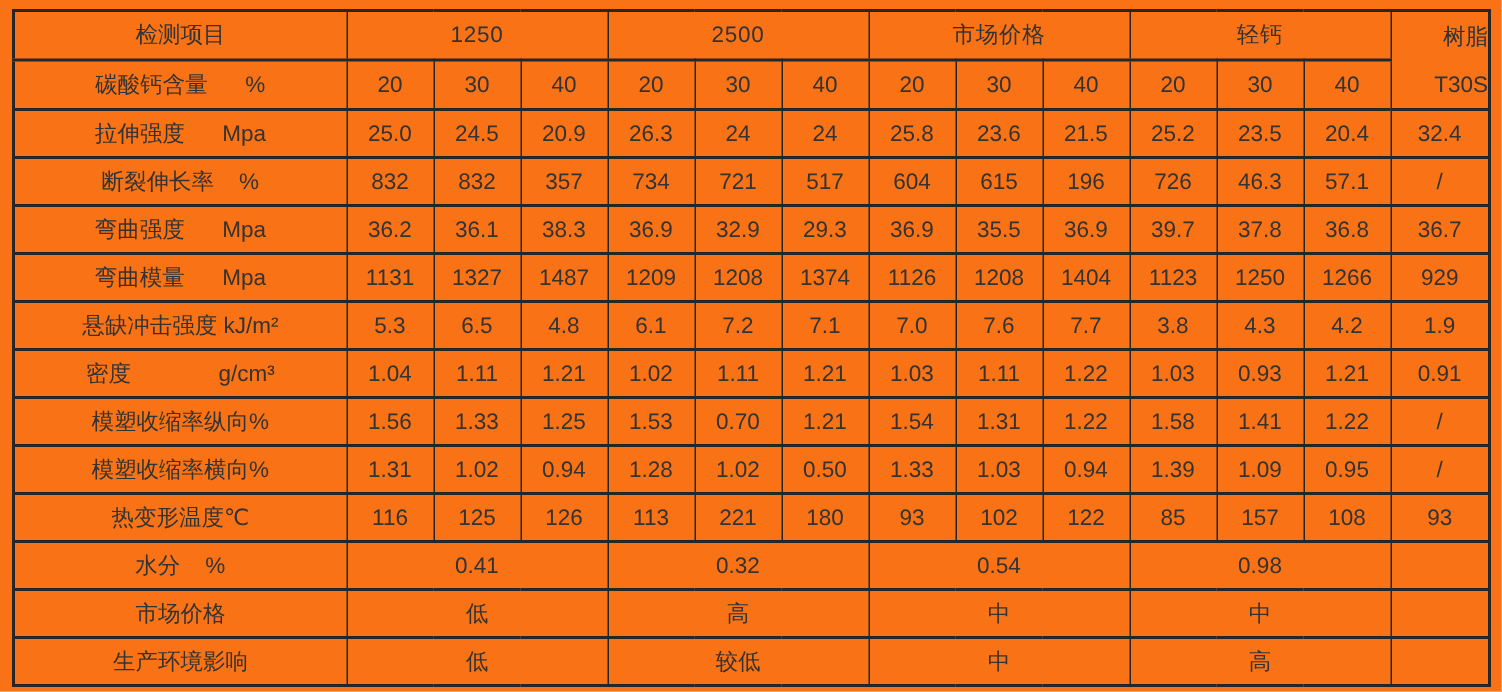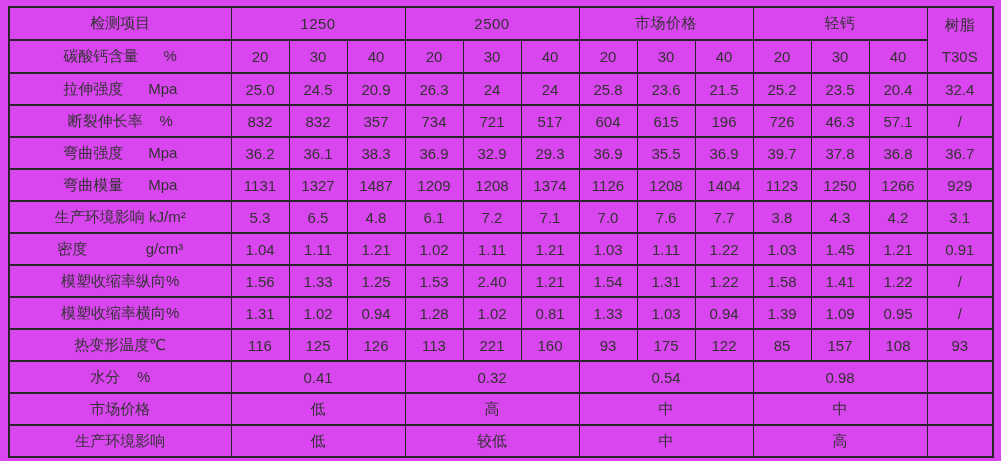--- a/index.html
+++ b/index.html
@@ -1,34 +1,34 @@
 <!DOCTYPE html>
 <html><head>
 <meta charset="utf-8">
 <style>
   html,body{margin:0;padding:0;background:#ffffff;}
   .page{
-    width:1001px;height:461px;background:#d946ef;box-sizing:border-box;
+    width:1001px;height:461px;background:#f97316;box-sizing:border-box;
     padding:6px 8px;font-family:"Liberation Sans","DejaVu Sans",sans-serif;
   }
   table.props{
     border-collapse:collapse;table-layout:fixed;width:985px;
     border:2px solid #262626;
   }
   table.props tr{height:32px;}
   table.props th,table.props td{
     border-left:1.5px solid #262626;border-right:1.5px solid #262626;
     border-top:2px solid #262626;border-bottom:2px solid #262626;
     padding:0;margin:0;text-align:center;vertical-align:middle;
     font-weight:400;font-size:15px;color:#333333;overflow:hidden;
     font-family:"Liberation Sans","DejaVu Sans",sans-serif;
   }
   table.props th.lbl{white-space:pre;font-size:15px;}
   table.props th.grp{font-size:15px;letter-spacing:.5px;}
-  table.props th.resin{vertical-align:top;}
+  table.props th.resin{vertical-align:top;text-align:right;}
   table.props th.resin div{height:32px;line-height:33px;}
   col.c-label{width:222px;}
   col.c-data{width:58px;}
   col.c-resin{width:66px;}
 </style>
 </head>
 <body>
 
 <div class="page">
   <table class="props">
@@ -133,93 +133,93 @@
           <td>1374</td>
           <td>1126</td>
           <td>1208</td>
           <td>1404</td>
           <td>1123</td>
           <td>1250</td>
           <td>1266</td>
           <td>929</td>
         </tr>
         <tr>
-          <th class="lbl">生产环境影响 kJ/m²</th>
+          <th class="lbl">悬缺冲击强度 kJ/m²</th>
           <td>5.3</td>
           <td>6.5</td>
           <td>4.8</td>
           <td>6.1</td>
           <td>7.2</td>
           <td>7.1</td>
           <td>7.0</td>
           <td>7.6</td>
           <td>7.7</td>
           <td>3.8</td>
           <td>4.3</td>
           <td>4.2</td>
-          <td>3.1</td>
+          <td>1.9</td>
         </tr>
         <tr>
           <th class="lbl">密度              g/cm³</th>
           <td>1.04</td>
           <td>1.11</td>
           <td>1.21</td>
           <td>1.02</td>
           <td>1.11</td>
           <td>1.21</td>
           <td>1.03</td>
           <td>1.11</td>
           <td>1.22</td>
           <td>1.03</td>
-          <td>1.45</td>
+          <td>0.93</td>
           <td>1.21</td>
           <td>0.91</td>
         </tr>
         <tr>
           <th class="lbl">模塑收缩率纵向%</th>
           <td>1.56</td>
           <td>1.33</td>
           <td>1.25</td>
           <td>1.53</td>
-          <td>2.40</td>
+          <td>0.70</td>
           <td>1.21</td>
           <td>1.54</td>
           <td>1.31</td>
           <td>1.22</td>
           <td>1.58</td>
           <td>1.41</td>
           <td>1.22</td>
           <td>/</td>
         </tr>
         <tr>
           <th class="lbl">模塑收缩率横向%</th>
           <td>1.31</td>
           <td>1.02</td>
           <td>0.94</td>
           <td>1.28</td>
           <td>1.02</td>
-          <td>0.81</td>
+          <td>0.50</td>
           <td>1.33</td>
           <td>1.03</td>
           <td>0.94</td>
           <td>1.39</td>
           <td>1.09</td>
           <td>0.95</td>
           <td>/</td>
         </tr>
         <tr>
           <th class="lbl">热变形温度℃</th>
           <td>116</td>
           <td>125</td>
           <td>126</td>
           <td>113</td>
           <td>221</td>
-          <td>160</td>
+          <td>180</td>
           <td>93</td>
-          <td>175</td>
+          <td>102</td>
           <td>122</td>
           <td>85</td>
           <td>157</td>
           <td>108</td>
           <td>93</td>
         </tr>
         <tr>
           <th class="lbl">水分    %</th>
           <td colspan="3">0.41</td>
           <td colspan="3">0.32</td>

